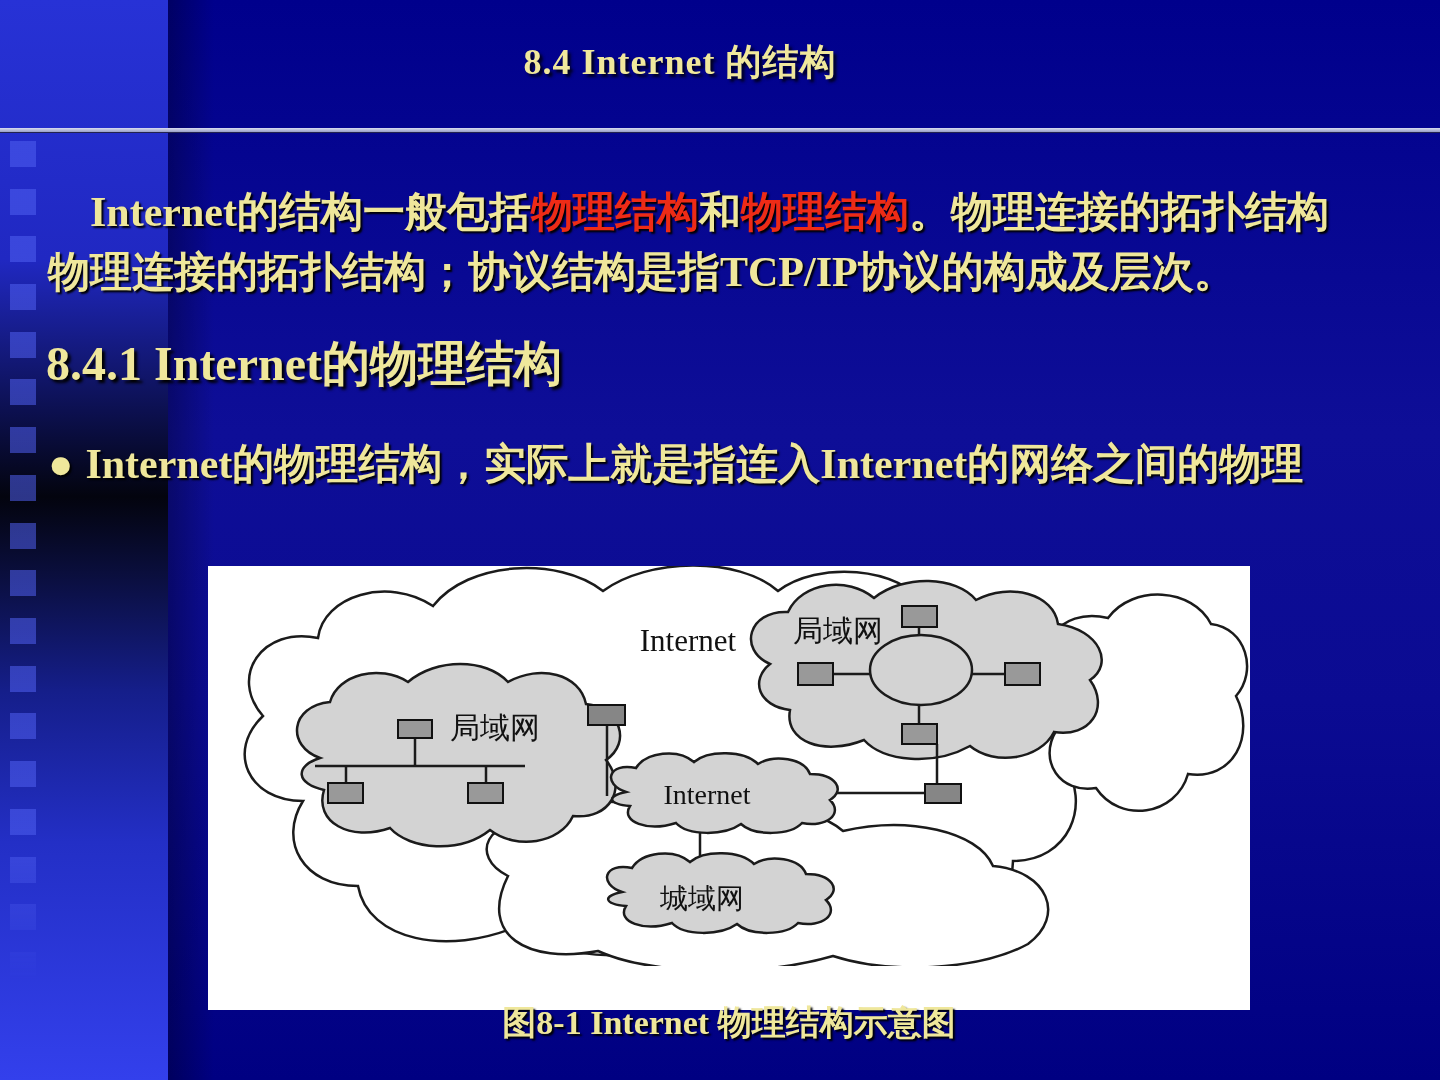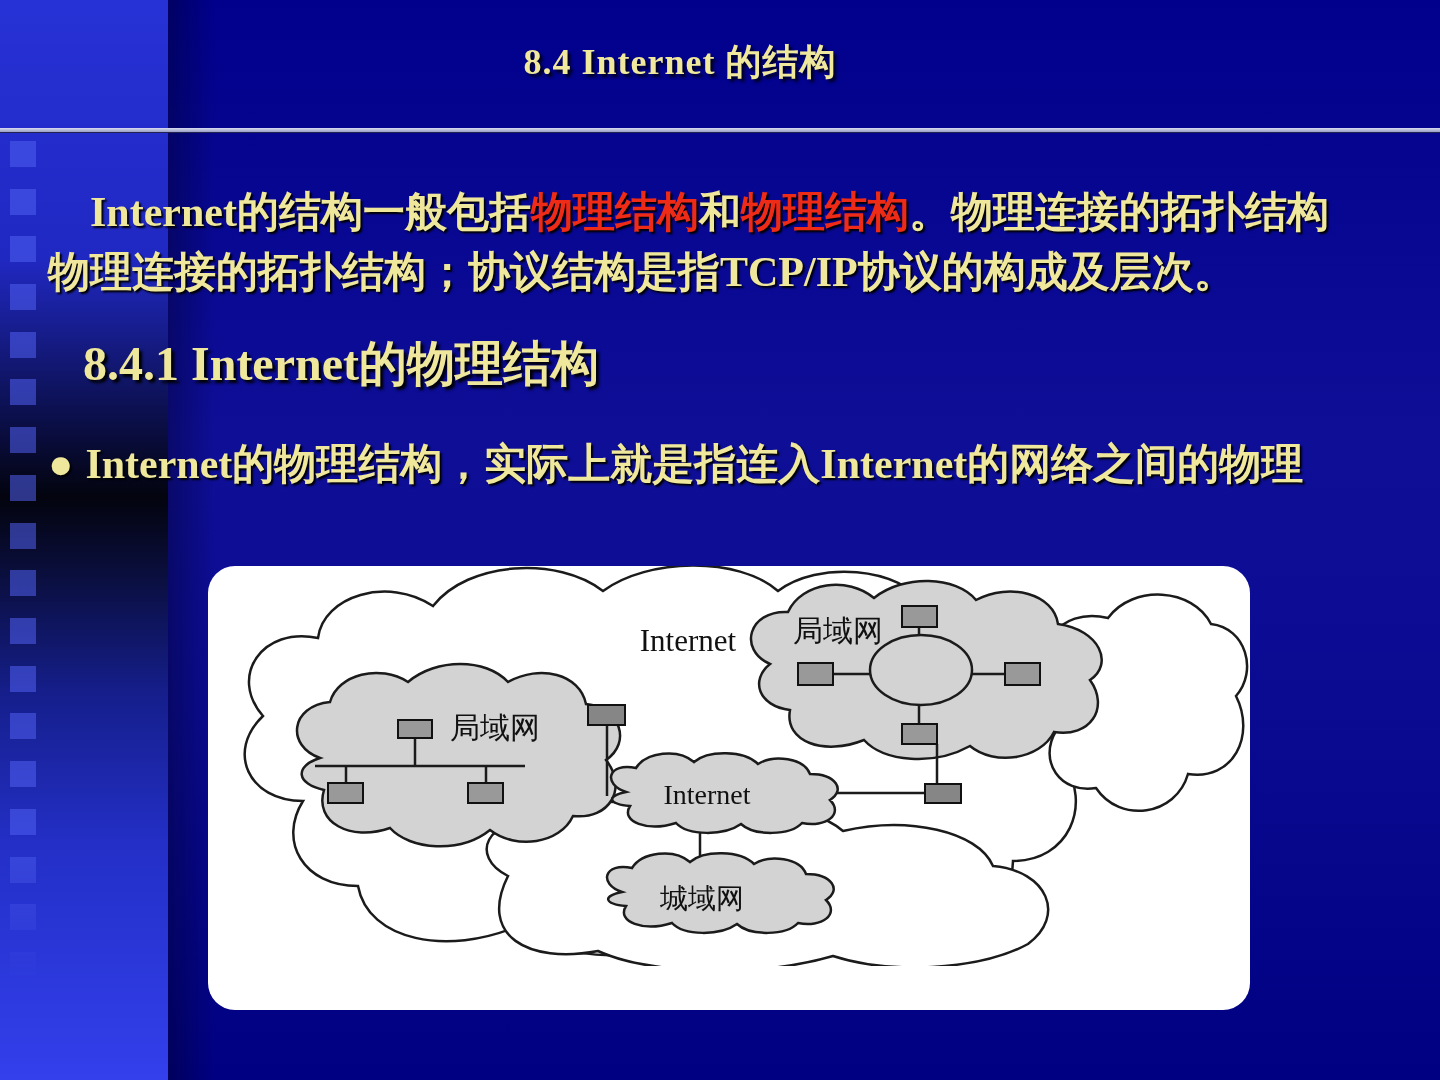--- a/index.html
+++ b/index.html
@@ -40,32 +40,30 @@
     position:absolute; left:48px; top:182px; width:1300px;
     font-size:42px; font-weight:bold; color:#efe79b; line-height:60px;
     text-shadow:2px 2px 2px #000000;
   }
   .intro .indent { padding-left:42px; }
   .red { color:#ee2b16;margin-top:36px; }
   .section-heading {
     position:absolute; left:46px; top:332px;
     font-size:48px; font-weight:bold; color:#efe79b;
     text-shadow:3px 3px 3px #000000;
-    margin-left:37px;
   }
   .bullets {
     position:absolute; left:48px; top:434px; width:1340px;
     font-size:42px; font-weight:bold; color:#efe79b; line-height:60px;
     text-shadow:2px 2px 2px #000000;
   }
   .bullet-marker { margin-right:12px; }
   .figure-panel {
     position:absolute; left:208px; top:566px; width:1042px; height:444px;
     background:#ffffff;
-    border-radius:27px;
   }
   .figure-caption {
     position:absolute; left:208px; top:1000px; width:1042px; text-align:center;
     font-size:34px; font-weight:bold; color:#efe79b;
     text-shadow:2px 2px 2px #000000;
   }
   .diagram-label { font-family:"Liberation Serif","DejaVu Serif",serif; fill:#111111; }
 </style>
 </head>
 <body>
@@ -171,14 +169,15 @@
       </g>
       <rect x="717" y="218" width="36" height="19" fill="#868686" stroke="#111111" stroke-width="2"></rect>
 
       <text class="diagram-label" x="287" y="172" font-size="30" text-anchor="middle">局域网</text>
       <text class="diagram-label" x="630" y="75" font-size="30" text-anchor="middle">局域网</text>
       <text class="diagram-label" x="499" y="238" font-size="28" text-anchor="middle">Internet</text>
       <text class="diagram-label" x="494" y="342" font-size="28" text-anchor="middle">城域网</text>
     </svg>
   </div>
 
+  <div class="figure-caption">图8-1  Internet 物理结构示意图</div>
 
 </div>
 
 </body></html>

